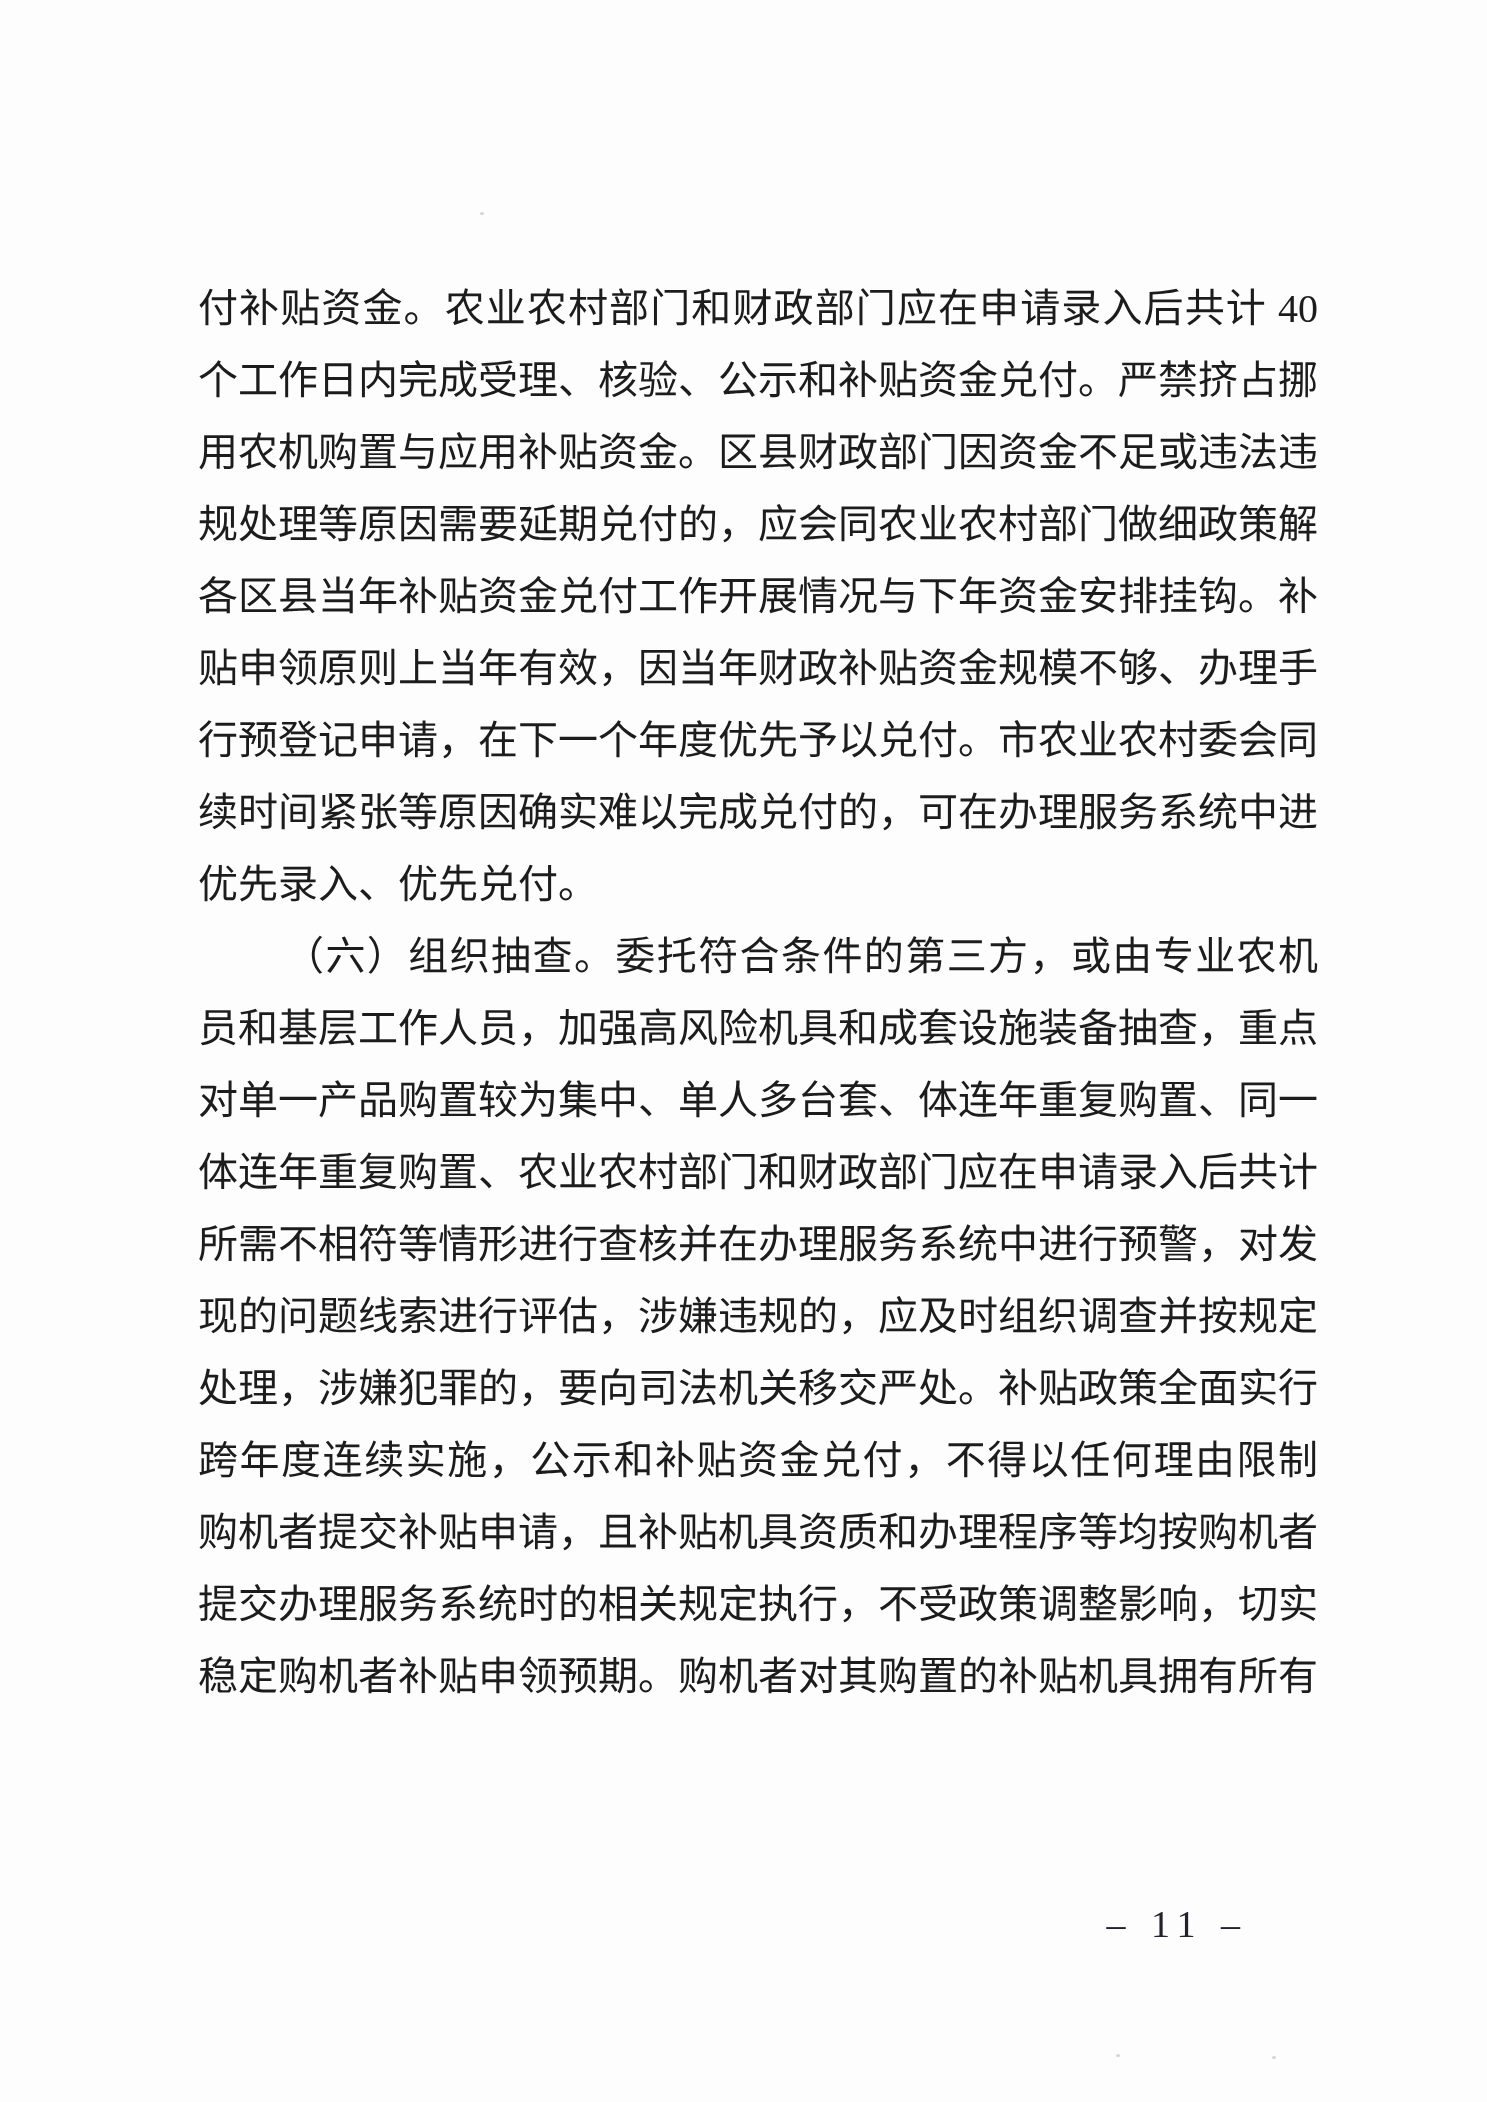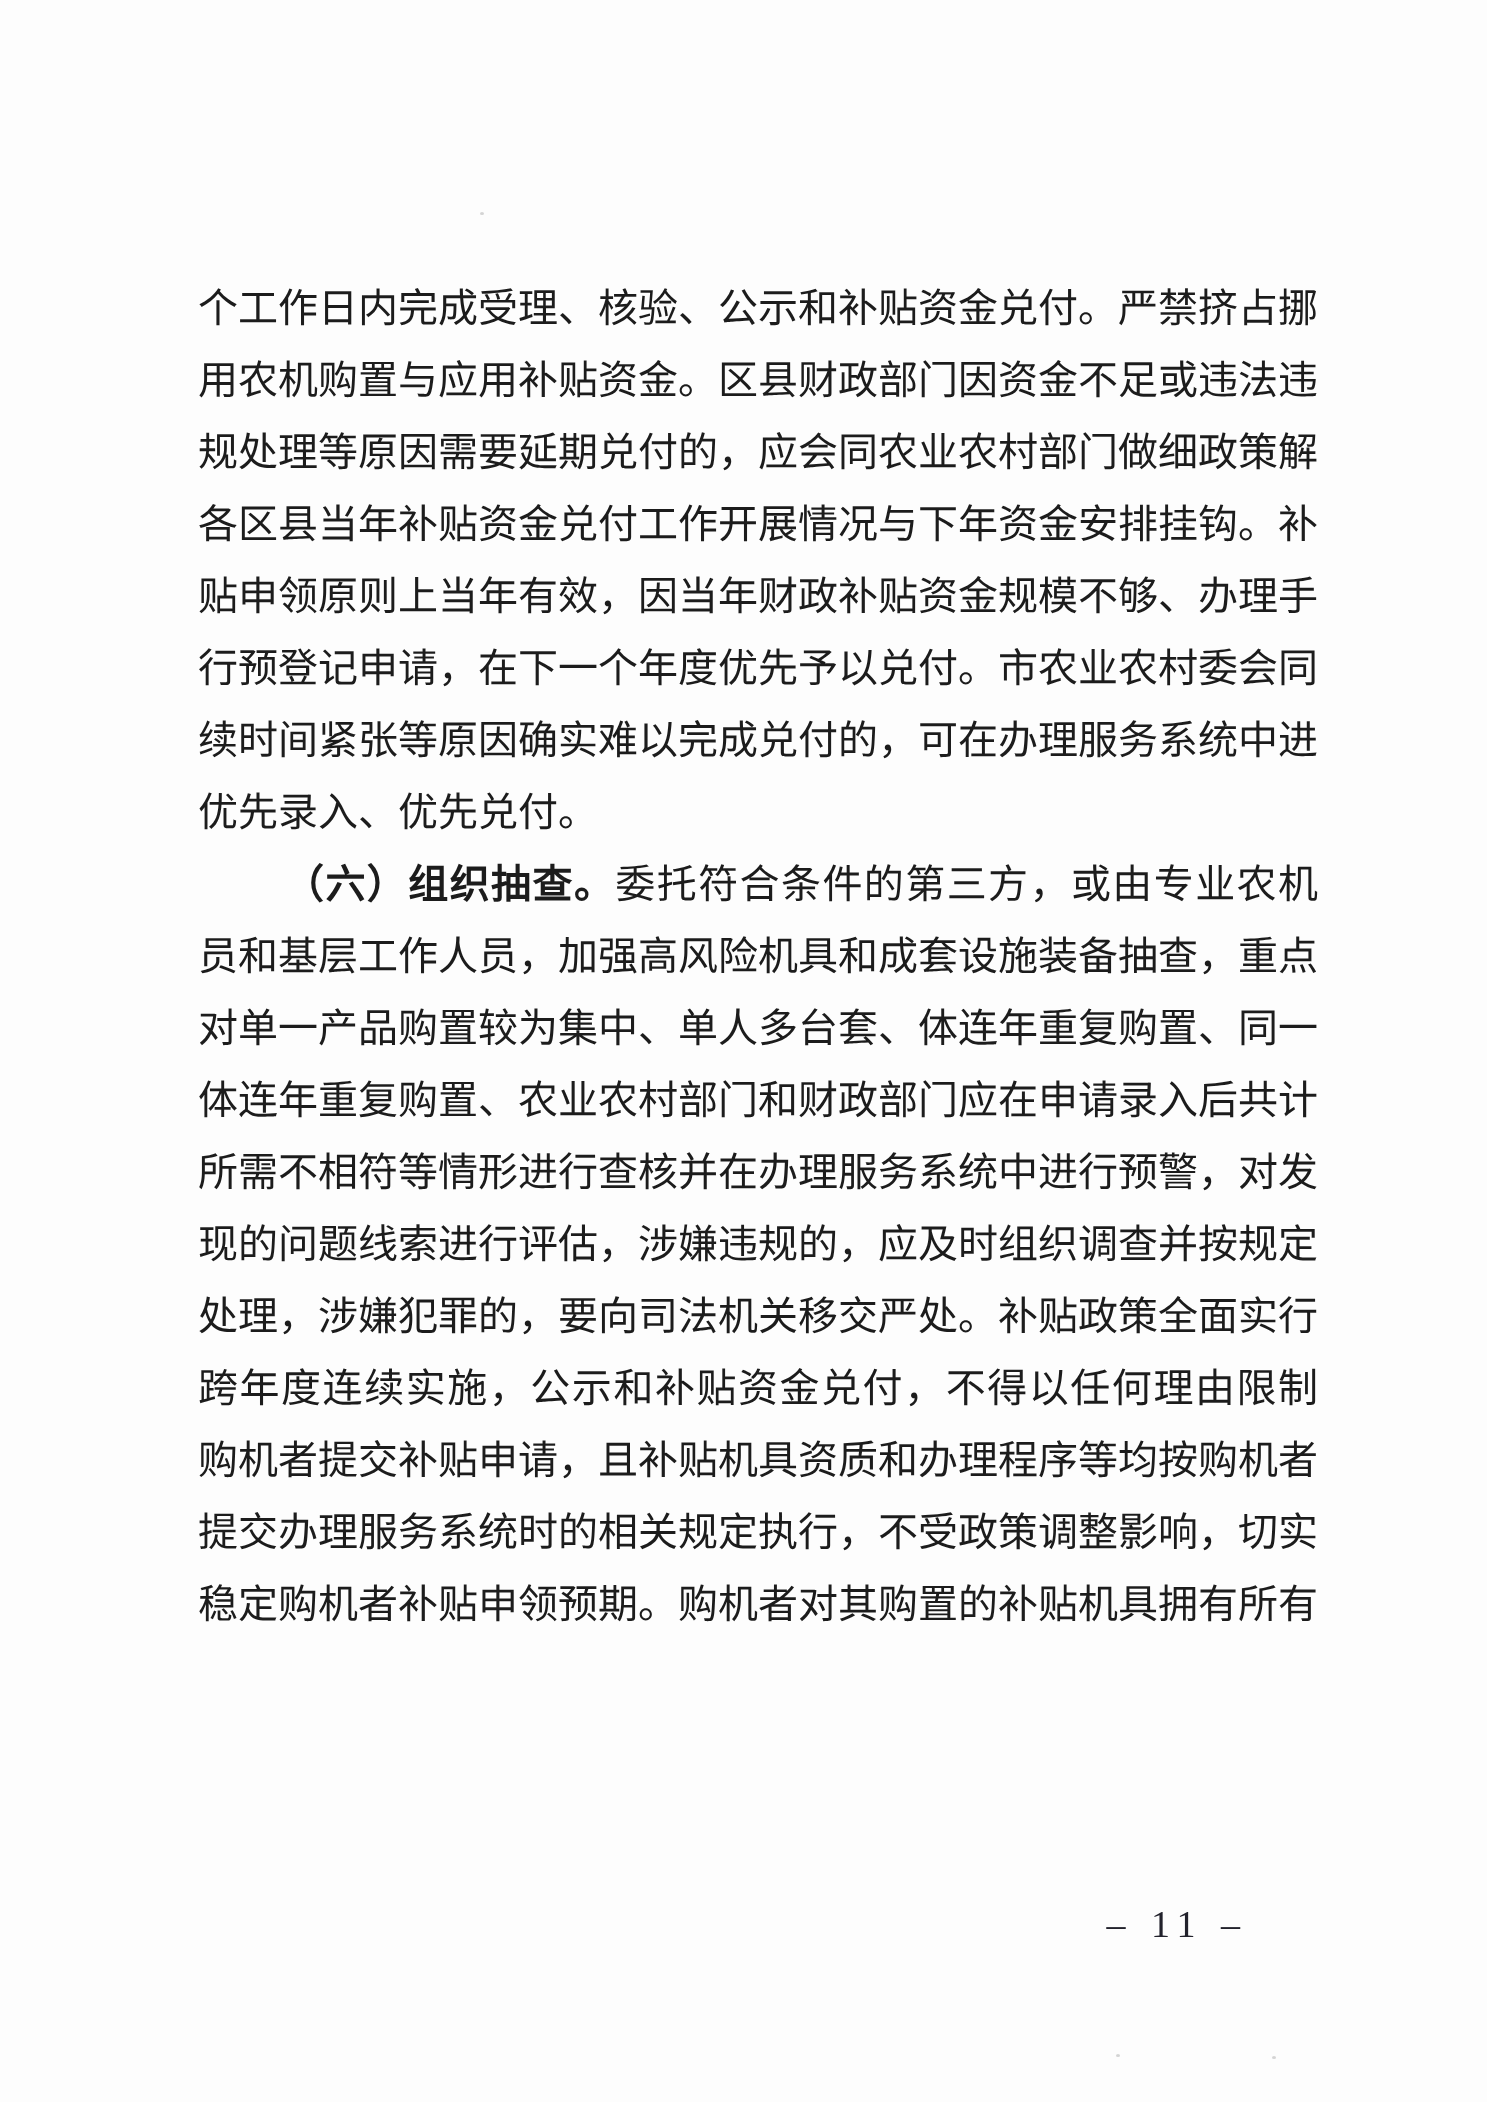--- a/index.html
+++ b/index.html
@@ -39,21 +39,21 @@
   }
   
   .para-continuation .line:last-child {
     text-align-last: left;
   }
   
   .line.first-indent {
     padding-left: 86px;
   }
   .section-lead {
-    font-weight: bold;
+    font-weight: normal;
   }
   .page-number {
     position: absolute;
     top: 1900px;
     right: 239px;
     font-size: 38px;
     line-height: 48px;
     letter-spacing: 8px;
     color: #22222c;
     white-space: nowrap;
@@ -72,20 +72,21 @@
 </style>
 </head>
 <body>
 
 <div class="page">
 
   <div class="body-text">
 
     <div class="para para-continuation">
 
+        <div class="line">付补贴资金。农业农村部门和财政部门应在申请录入后共计 40</div>
 
         <div class="line">个工作日内完成受理、核验、公示和补贴资金兑付。严禁挤占挪</div>
 
         <div class="line">用农机购置与应用补贴资金。区县财政部门因资金不足或违法违</div>
 
         <div class="line">规处理等原因需要延期兑付的，应会同农业农村部门做细政策解</div>
 
 
         <div class="line">各区县当年补贴资金兑付工作开展情况与下年资金安排挂钩。补</div>
 

